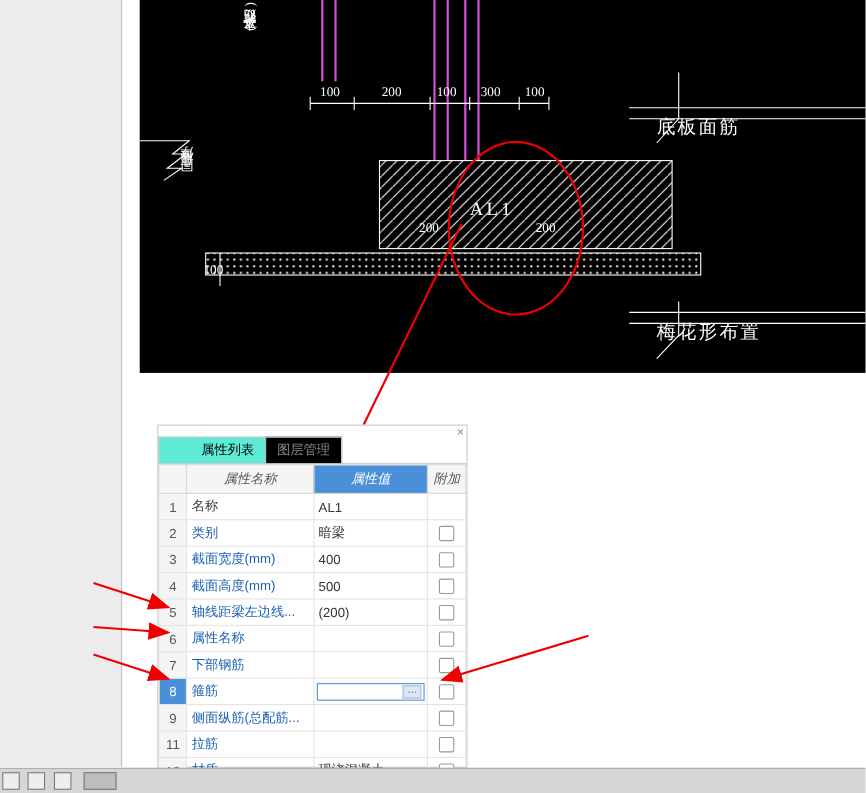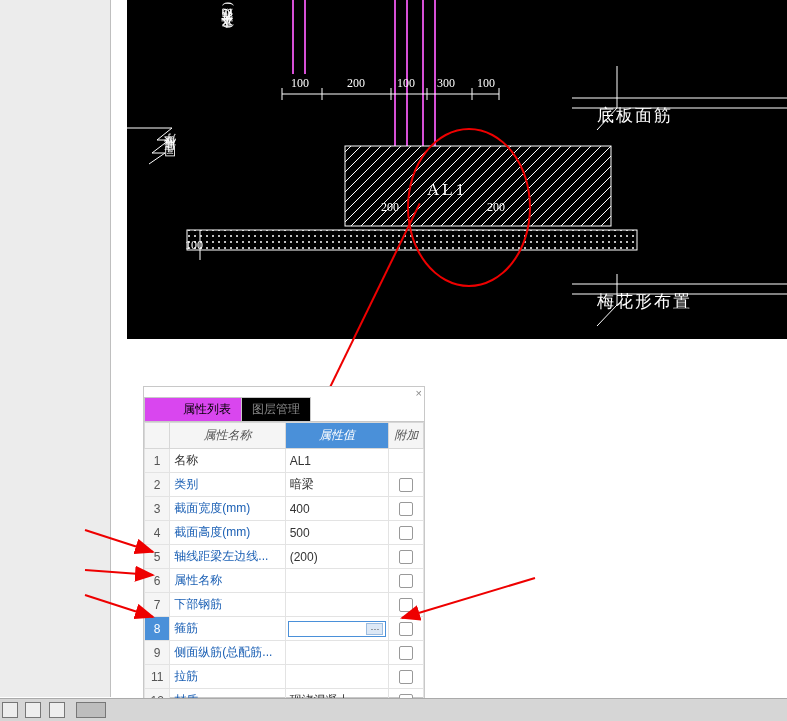--- a/index.html
+++ b/index.html
@@ -14,21 +14,21 @@
   .cad-rot{writing-mode:vertical-rl;transform:rotate(180deg);}
   .magenta{stroke:#d64fd6;}
   .white-stroke{stroke:#fff;}
   .red-ellipse{position:absolute;border:2px solid #e00;border-radius:50%;}
   .red-arrow-line{position:absolute;background:#e00;transform-origin:left center;}
   
   .panel{position:absolute;left:143px;top:386px;width:280px;height:310px;border:1px solid #c8c8c8;background:#fff;}
   .panel-close{position:absolute;right:2px;top:0;font-size:11px;color:#888;cursor:default;}
   .panel-tabs{display:flex;height:24px;border-bottom:1px solid #c8c8c8;margin-top:10px;}
   .tab{padding:3px 10px;border:1px solid #c8c8c8;border-bottom:none;margin-right:-1px;background:#000000;color:#888;cursor:pointer;position:relative;top:0;}
-  .tab.active{background:#d946ef;color:#000;padding-left:38px;}
+  .tab.active{background:#5eead4;color:#000;padding-left:38px;}
   .grid{width:100%;border-collapse:collapse;table-layout:fixed;}
   .grid th{background:#f5f5f5;color:#555;font-weight:normal;padding:4px 2px;border:1px solid #d7d7d7;font-size:12px;font-style:italic;}
   .grid th.active-th{background:#4a90d9;color:#fff;text-align:center;}
   .grid td{padding:3px 4px;border:1px solid #e3e3e3;font-size:12px;height:15px;}
   .col-num{width:22px;background:#f5f5f5;color:#555;text-align:center;}
   .col-num.active-row{background:#4a90d9;color:#fff;}
   .col-name{width:100px;color:#1a5fb4;}
   .col-val{width:90px;color:#333;}
   .col-add{width:30px;text-align:center;}
   .chk{display:inline-block;width:12px;height:12px;border:1px solid #999;border-radius:2px;background:#fff;vertical-align:middle;}

